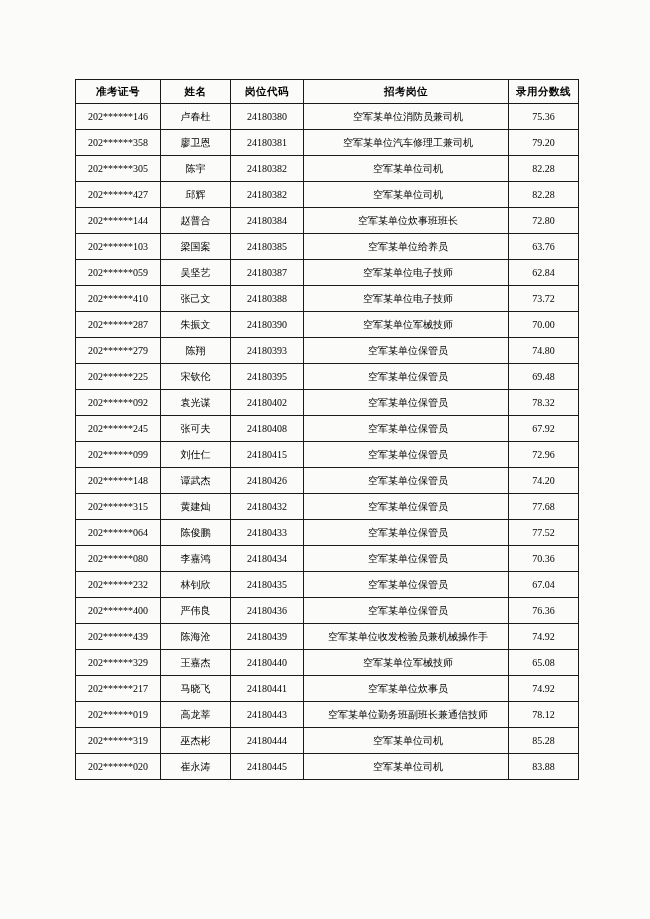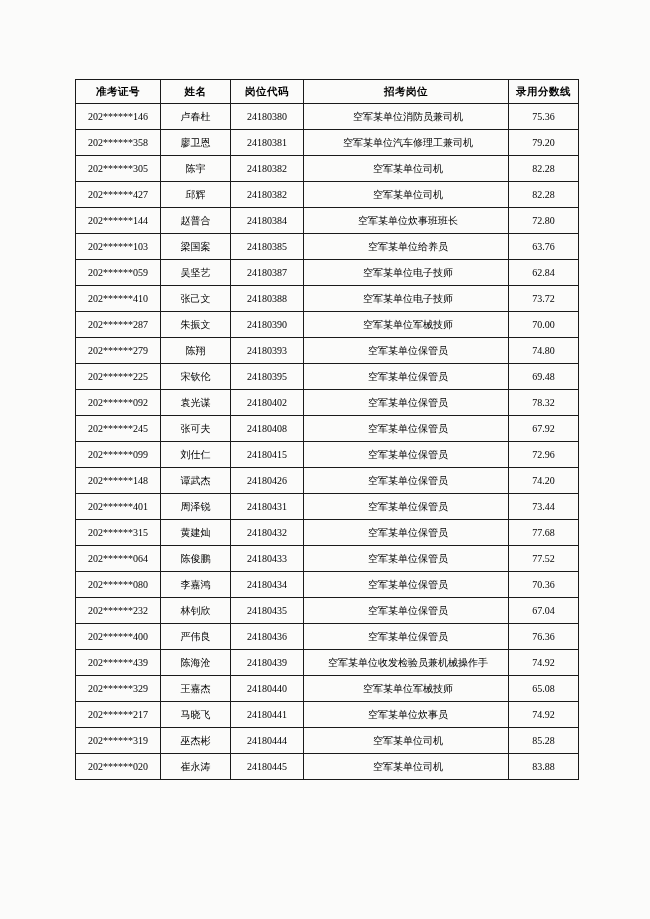--- a/index.html
+++ b/index.html
@@ -182,27 +182,20 @@
           <td>72.96</td>
         </tr>
         <tr>
           <td>202******148</td>
           <td>谭武杰</td>
           <td>24180426</td>
           <td class="cell-pos">空军某单位保管员</td>
           <td>74.20</td>
         </tr>
         <tr>
-          <td>202******401</td>
-          <td>周泽锐</td>
-          <td>24180431</td>
-          <td class="cell-pos">空军某单位保管员</td>
-          <td>73.44</td>
-        </tr>
-        <tr>
           <td>202******315</td>
           <td>黄建灿</td>
           <td>24180432</td>
           <td class="cell-pos">空军某单位保管员</td>
           <td>77.68</td>
         </tr>
         <tr>
           <td>202******064</td>
           <td>陈俊鹏</td>
           <td>24180433</td>
@@ -245,20 +238,27 @@
           <td>65.08</td>
         </tr>
         <tr>
           <td>202******217</td>
           <td>马晓飞</td>
           <td>24180441</td>
           <td class="cell-pos">空军某单位炊事员</td>
           <td>74.92</td>
         </tr>
         <tr>
+          <td>202******019</td>
+          <td>高龙莘</td>
+          <td>24180443</td>
+          <td class="cell-pos">空军某单位勤务班副班长兼通信技师</td>
+          <td>78.12</td>
+        </tr>
+        <tr>
           <td>202******319</td>
           <td>巫杰彬</td>
           <td>24180444</td>
           <td class="cell-pos">空军某单位司机</td>
           <td>85.28</td>
         </tr>
         <tr>
           <td>202******020</td>
           <td>崔永涛</td>
           <td>24180445</td>

